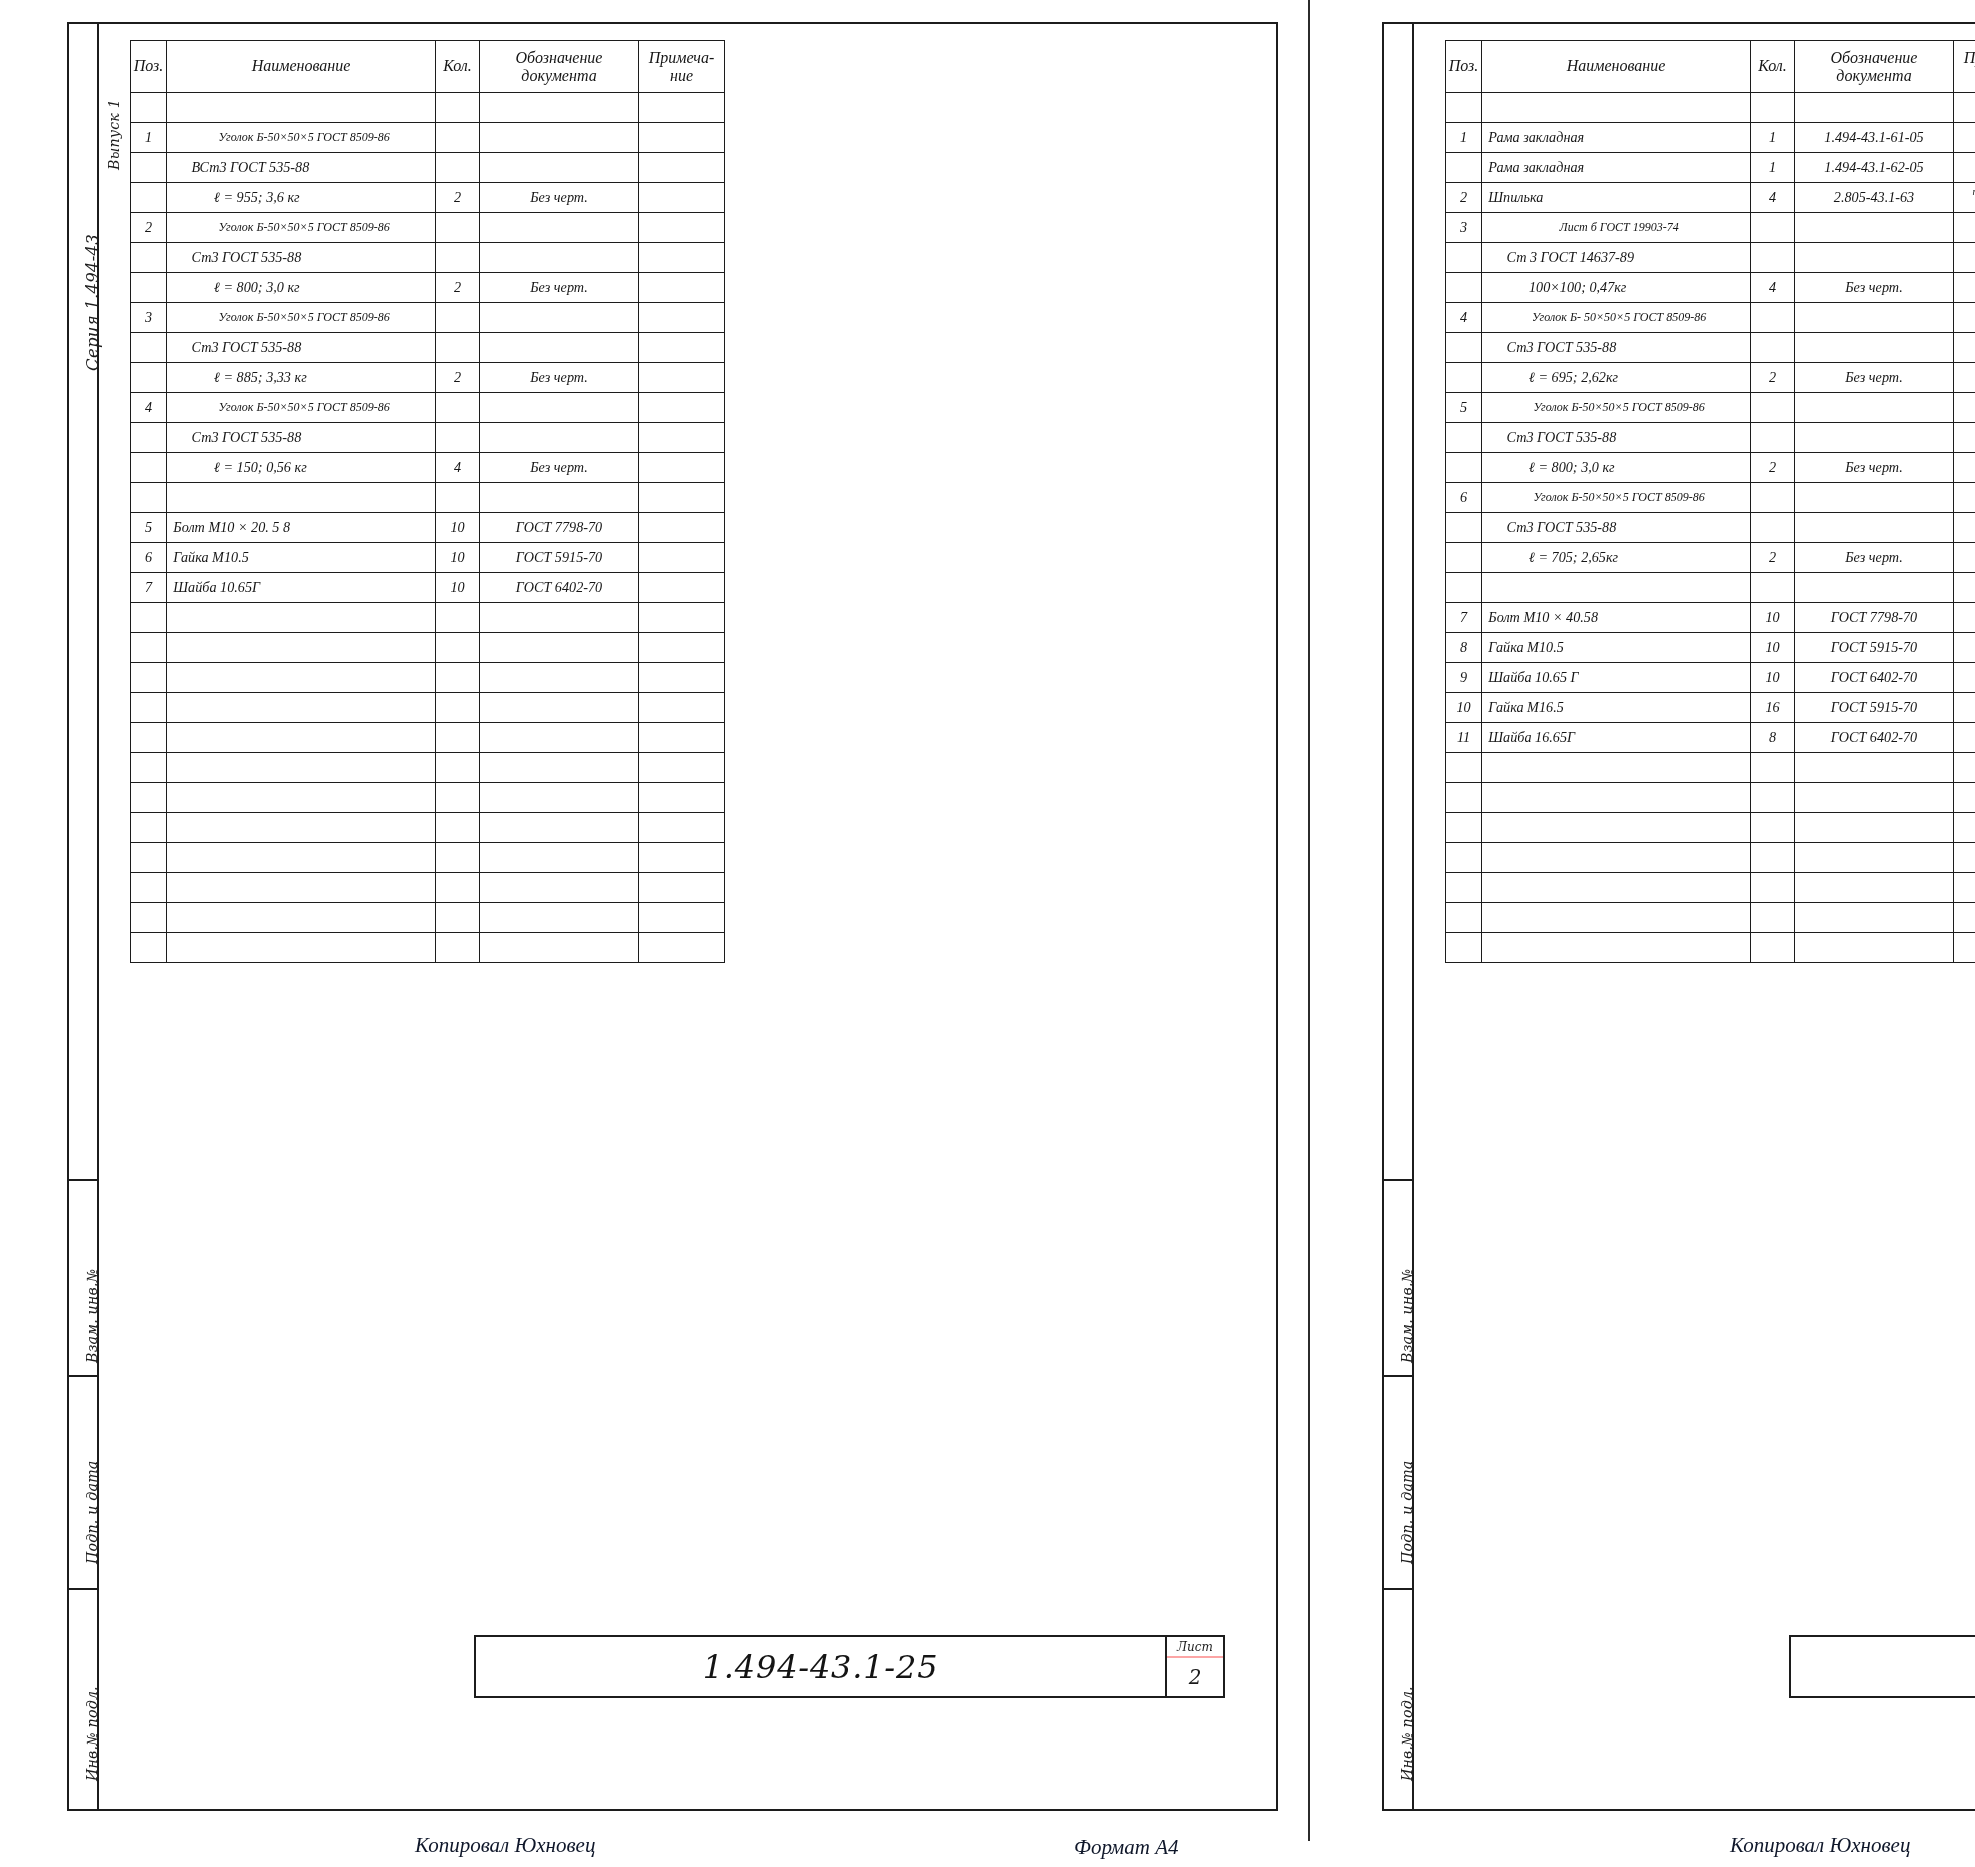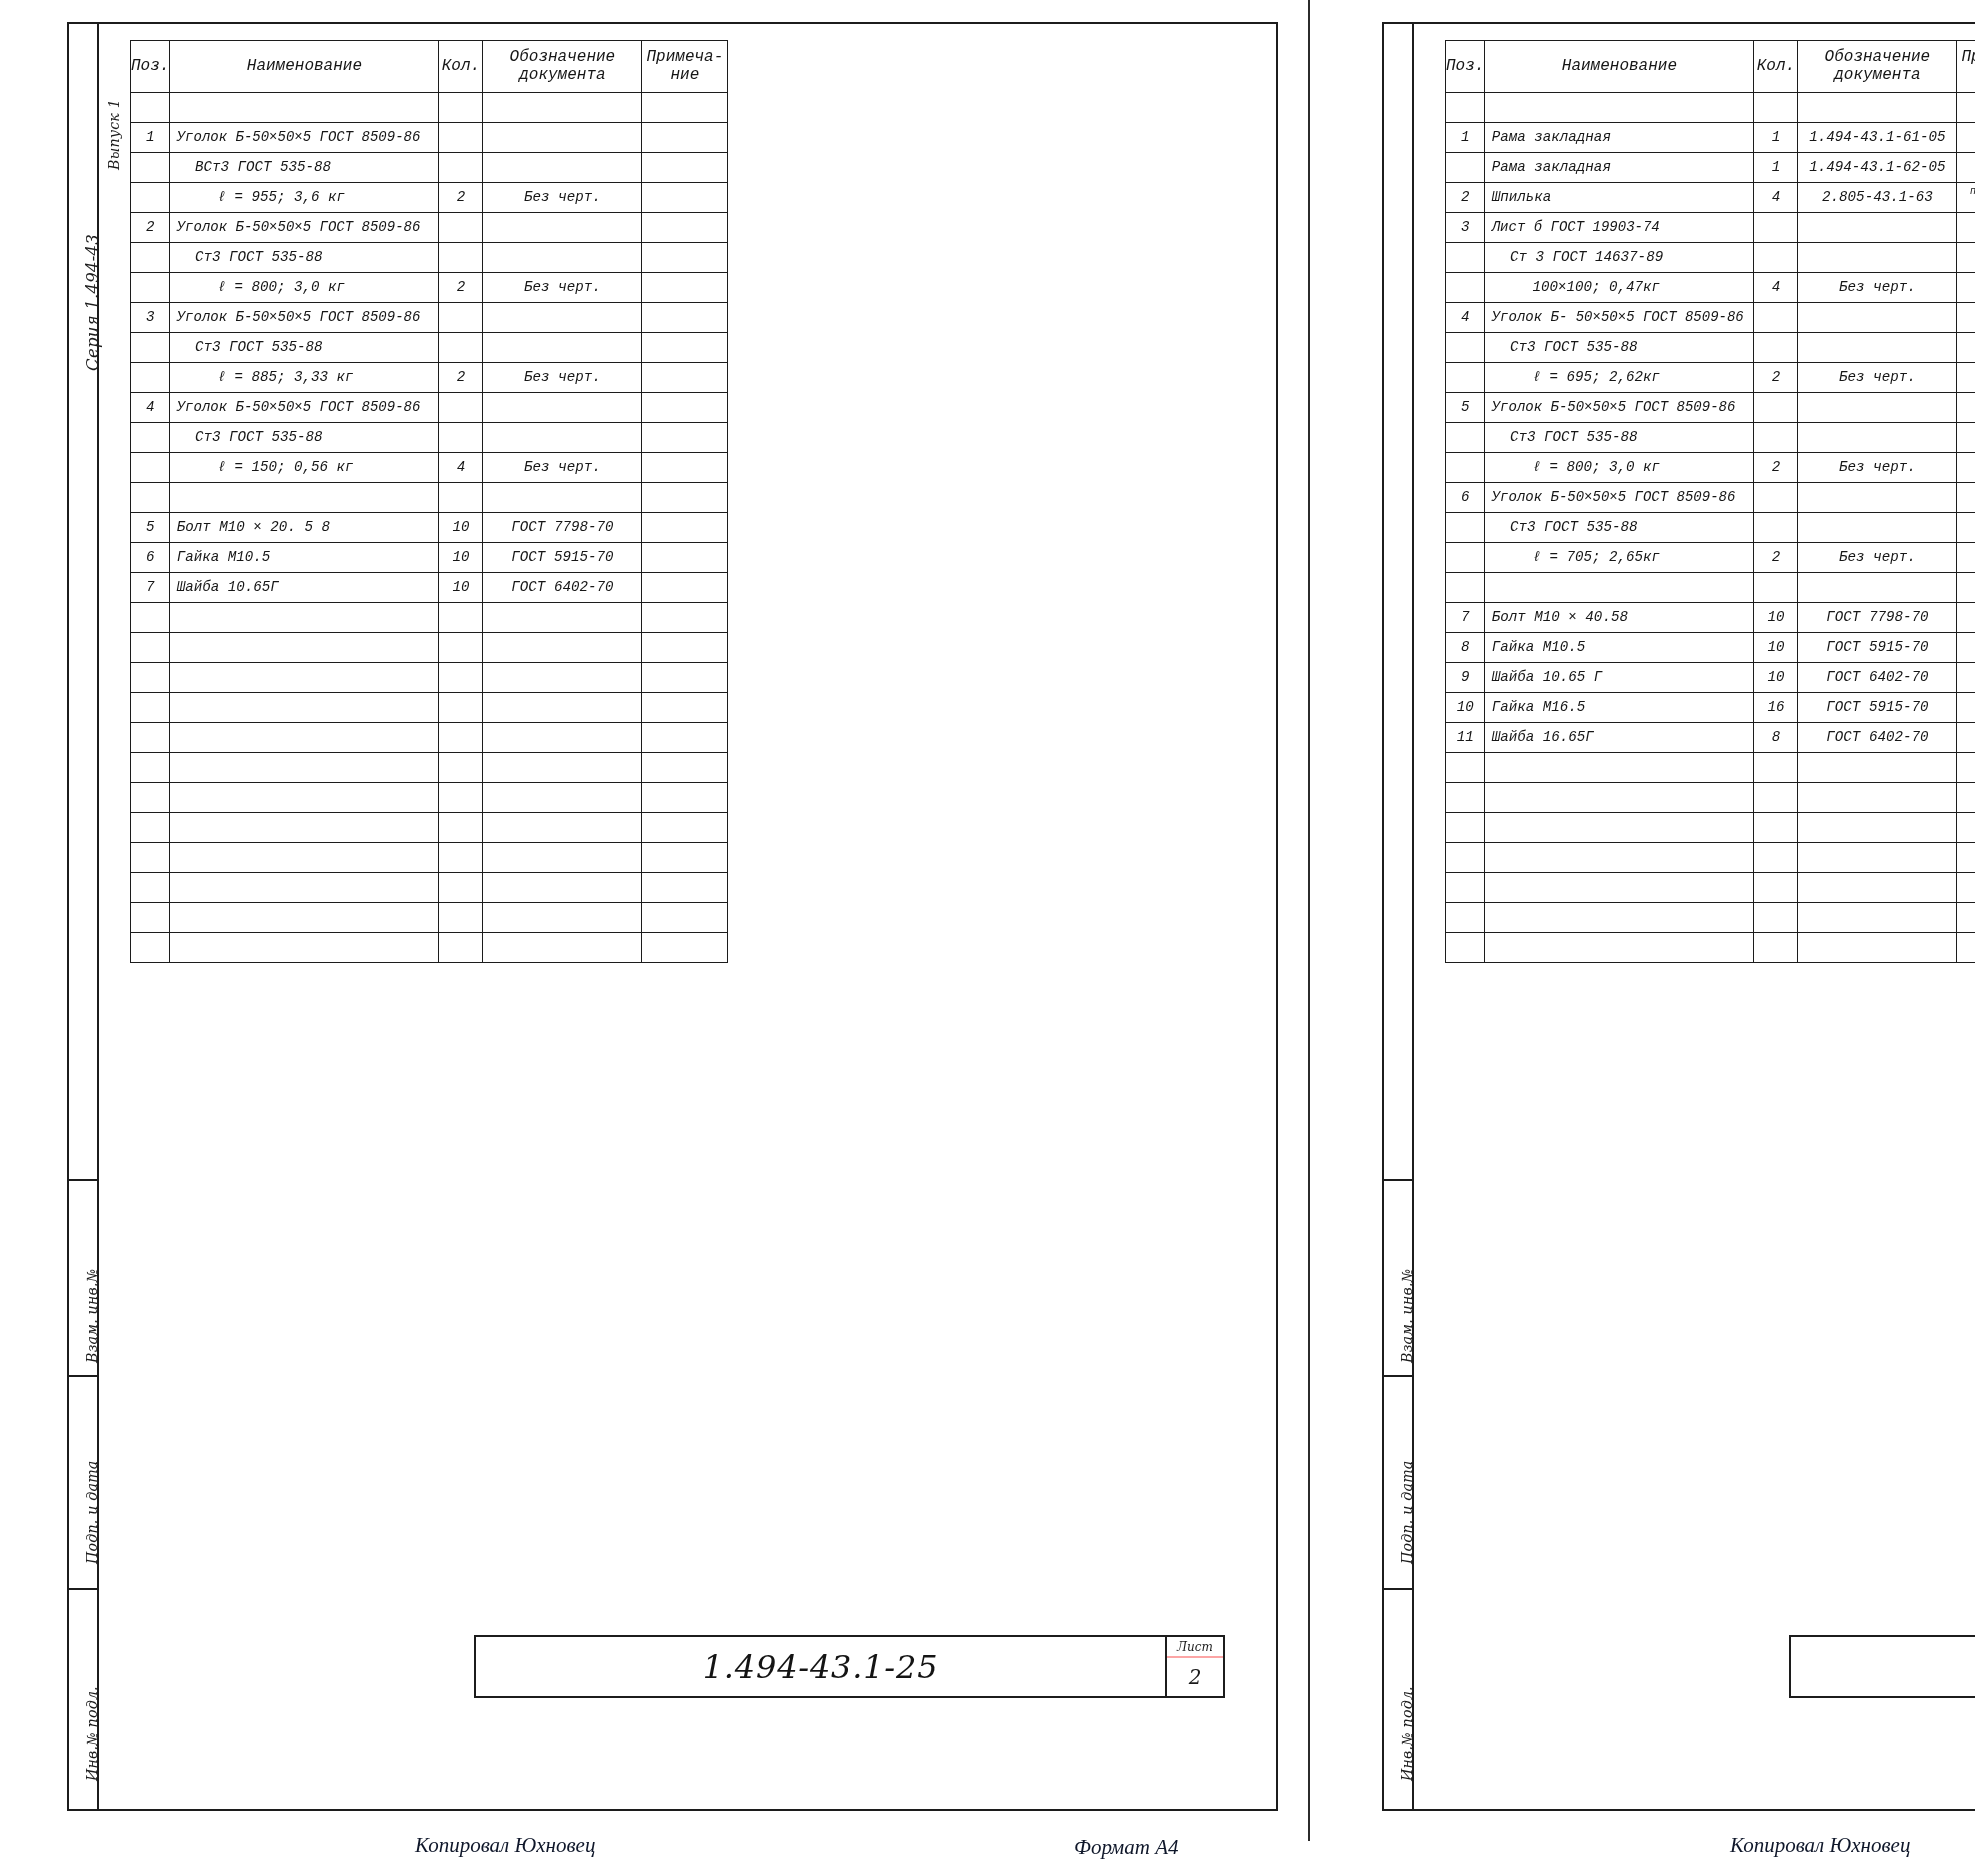--- a/index.html
+++ b/index.html
@@ -81,21 +81,21 @@
   }
   .vlabel.big {
     font-size: 16.6px;
   }
 
   
   .spec {
     position: absolute;
     border-collapse: collapse;
     table-layout: fixed;
-    font-family: Liberation Mono, monospace;
+    font-family: Liberation Serif, serif;
     font-style: italic;
   }
   .spec td, .spec th {
     border: 1.2px solid #1c1c1c;
     padding: 0;
     vertical-align: middle;
     text-align: center;
     font-weight: normal;
     font-size: 14.2px;
     color: #161616;
@@ -114,21 +114,21 @@
     line-height: 1.12;
   }
   .spec td.c-pos   { width: 35px;  }
   .spec td.c-name  { width: 221px; text-align: left; padding-left: 6.3px; }
   .spec td.c-qty   { width: 43px; }
   .spec td.c-doc   { width: 158px; }
   .spec td.c-note  { width: 85px; font-size: 11px; }
 
   .spec td.ind1 { padding-left: 24.5px; }
   .spec td.ind2 { padding-left: 47px; }
-  .spec td.small { font-size: 14px; }
+  .spec td.small { font-size: 12px; text-align: center; }
   .spec td.note-2l { font-size: 10px; white-space: normal; line-height: 1.05; }
 
   
   .stamp {
     position: absolute;
     border: 2.4px solid #1c1c1c;
     box-sizing: border-box;
     display: flex;
     align-items: stretch;
   }

